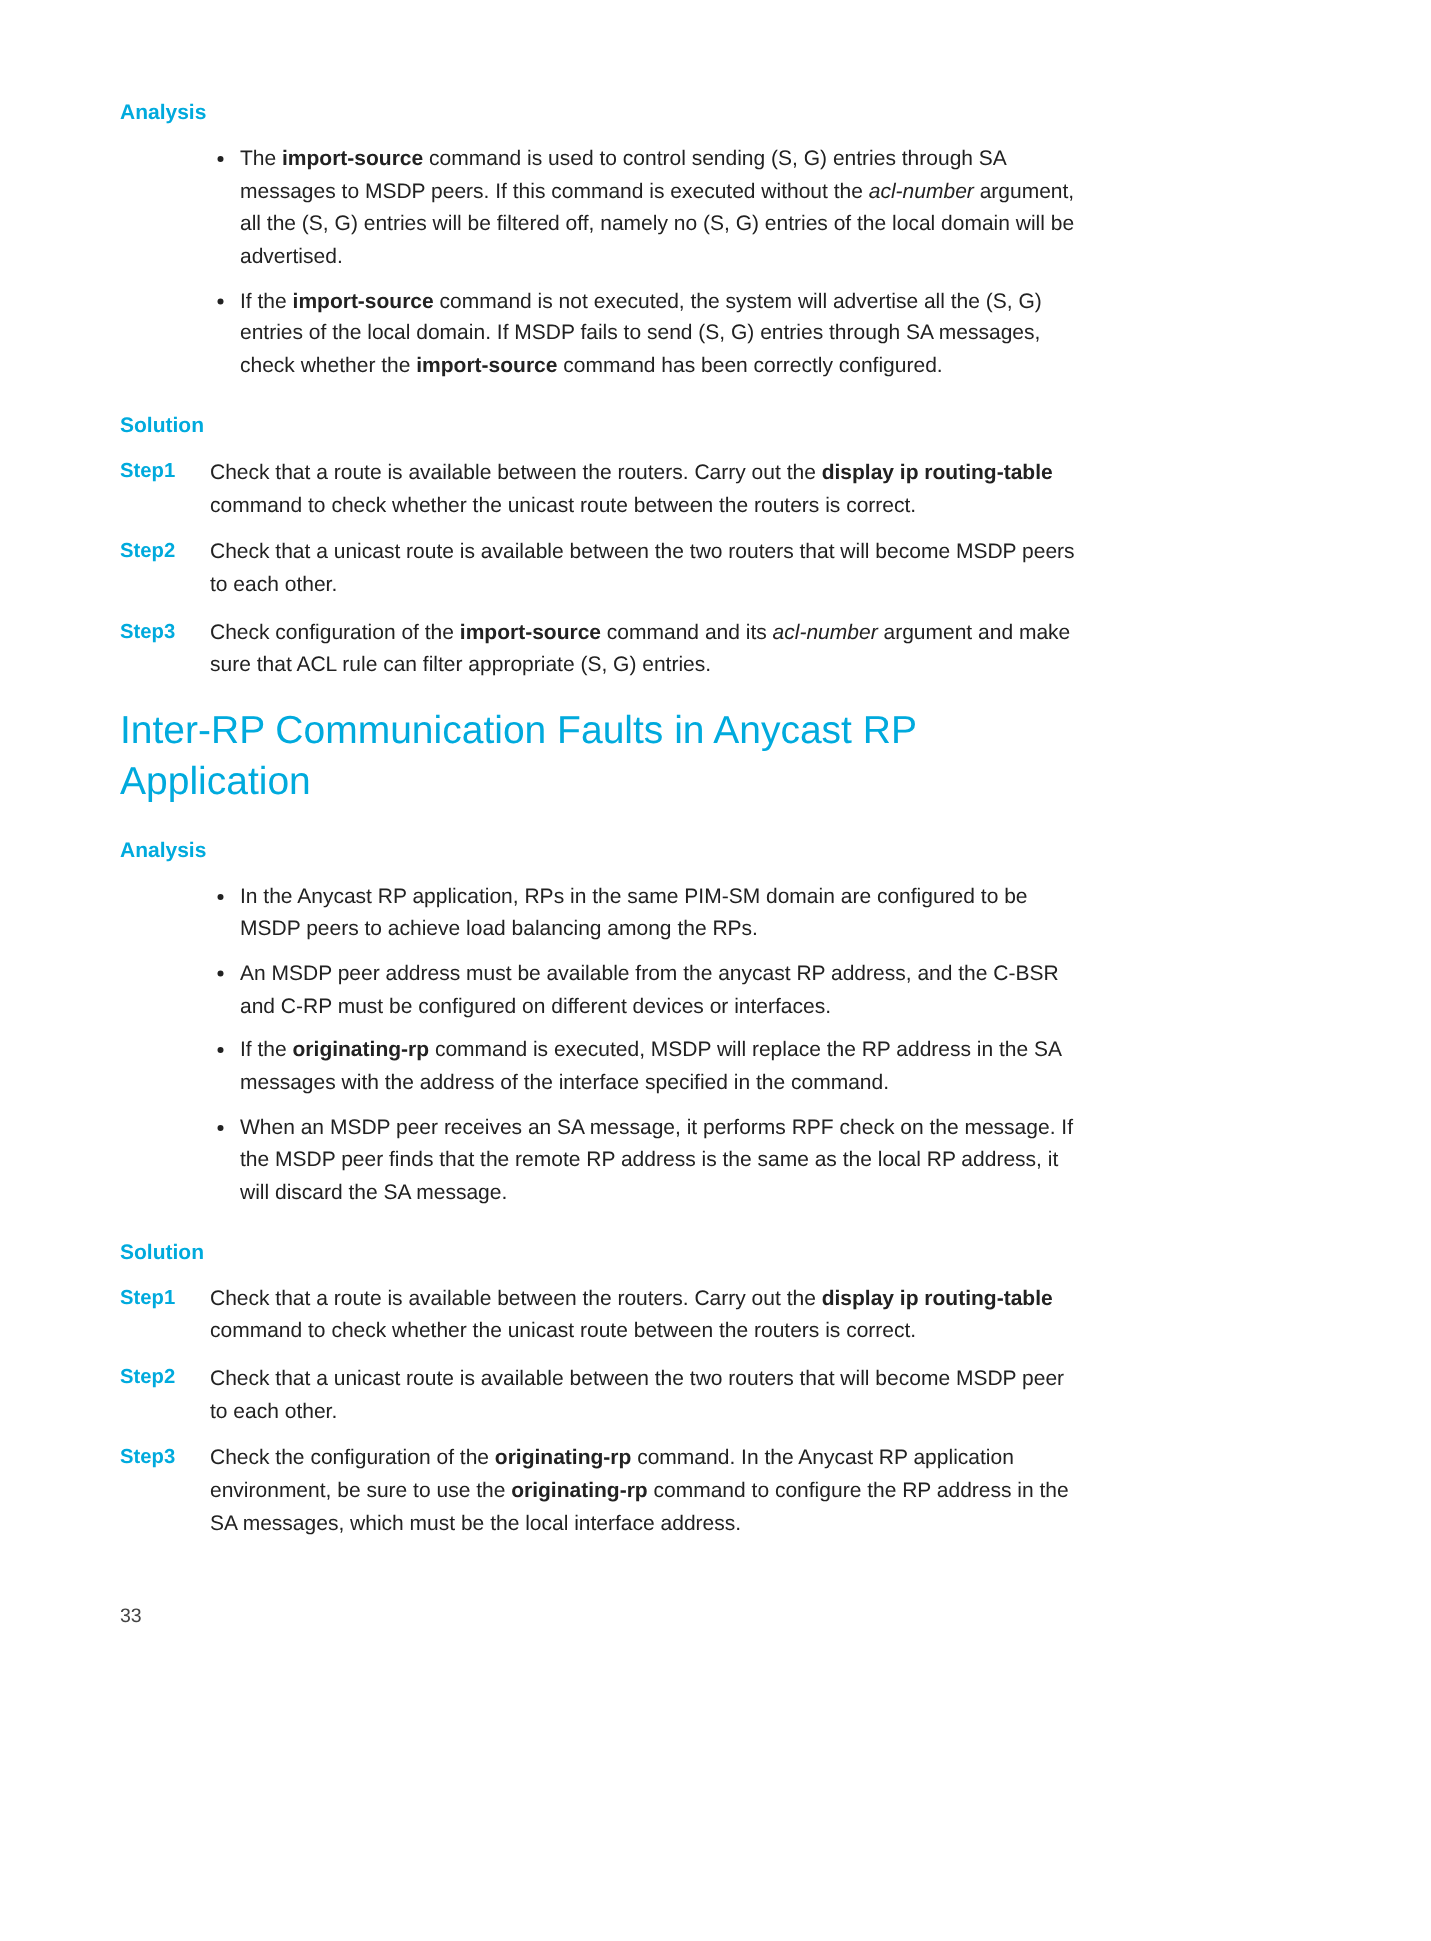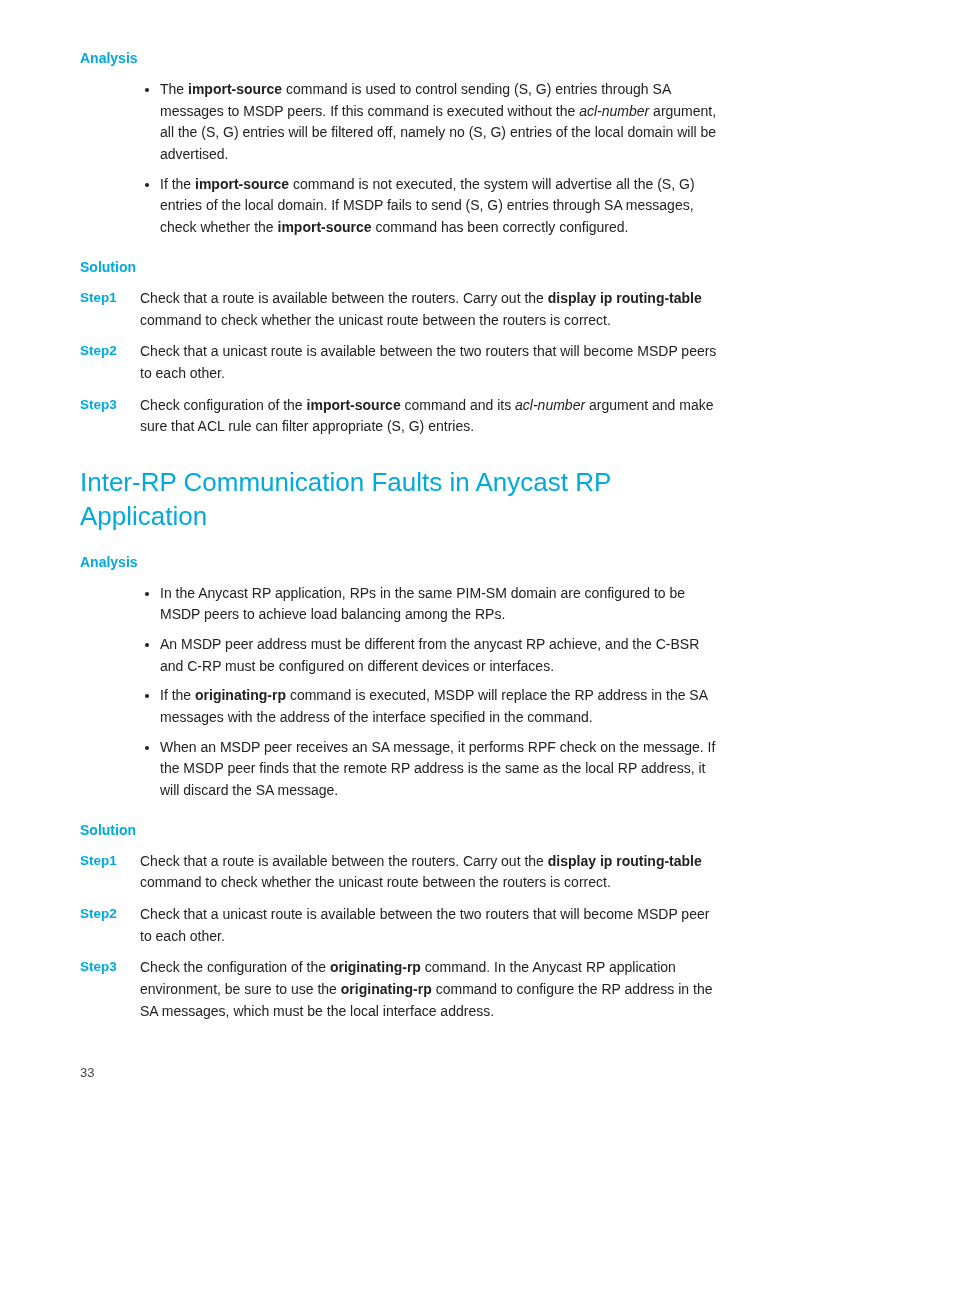--- a/index.html
+++ b/index.html
@@ -10,39 +10,39 @@
     body {
       background: #ffffff;
       font-family: Arial, Helvetica, sans-serif;
       font-size: 14px;
       color: #222222;
       line-height: 1.5;
     }
     .page {
       width: 803px;
       min-height: 1294px;
-      padding: 48px 80px 60px 80px;
+      padding: 64px 80px 60px 80px;
       position: relative;
       border-radius: 25px;
     }
     .section-heading {
       color: #00aadd;
       font-size: 14px;
       font-weight: bold;
       margin-bottom: 10px;
       margin-top: 18px;
     }
     .section-heading-first {
       margin-top: 0;
     }
     .big-heading {
       font-size: 26px;
       font-weight: 300;
       color: #00aadd;
-      margin: 28px 0 18px 0;
+      margin: 16px 0 18px 0;
       line-height: 1.3;
     }
     .bullet-list {
       list-style: disc;
       margin-left: 80px;
       margin-bottom: 10px;
     }
     .bullet-list li {
       margin-bottom: 8px;
       line-height: 1.55;
@@ -127,21 +127,21 @@
 
 
 
   <div class="section-heading">Analysis</div>
 
   <ul class="bullet-list">
     <li>
       In the Anycast RP application, RPs in the same PIM-SM domain are configured to be MSDP peers to achieve load balancing among the RPs.
     </li>
     <li>
-      An MSDP peer address must be different from the anycast RP achieve, and the C-BSR and C-RP must be configured on different devices or interfaces.
+      An MSDP peer address must be available from the anycast RP address, and the C-BSR and C-RP must be configured on different devices or interfaces.
     </li>
     <li>
       If the <span class="bold">originating-rp</span> command is executed, MSDP will replace the RP address in the SA messages with the address of the interface specified in the command.
     </li>
     <li>
       When an MSDP peer receives an SA message, it performs RPF check on the message. If the MSDP peer finds that the remote RP address is the same as the local RP address, it will discard the SA message.
     </li>
   </ul>
 
   <div class="section-heading">Solution</div>

